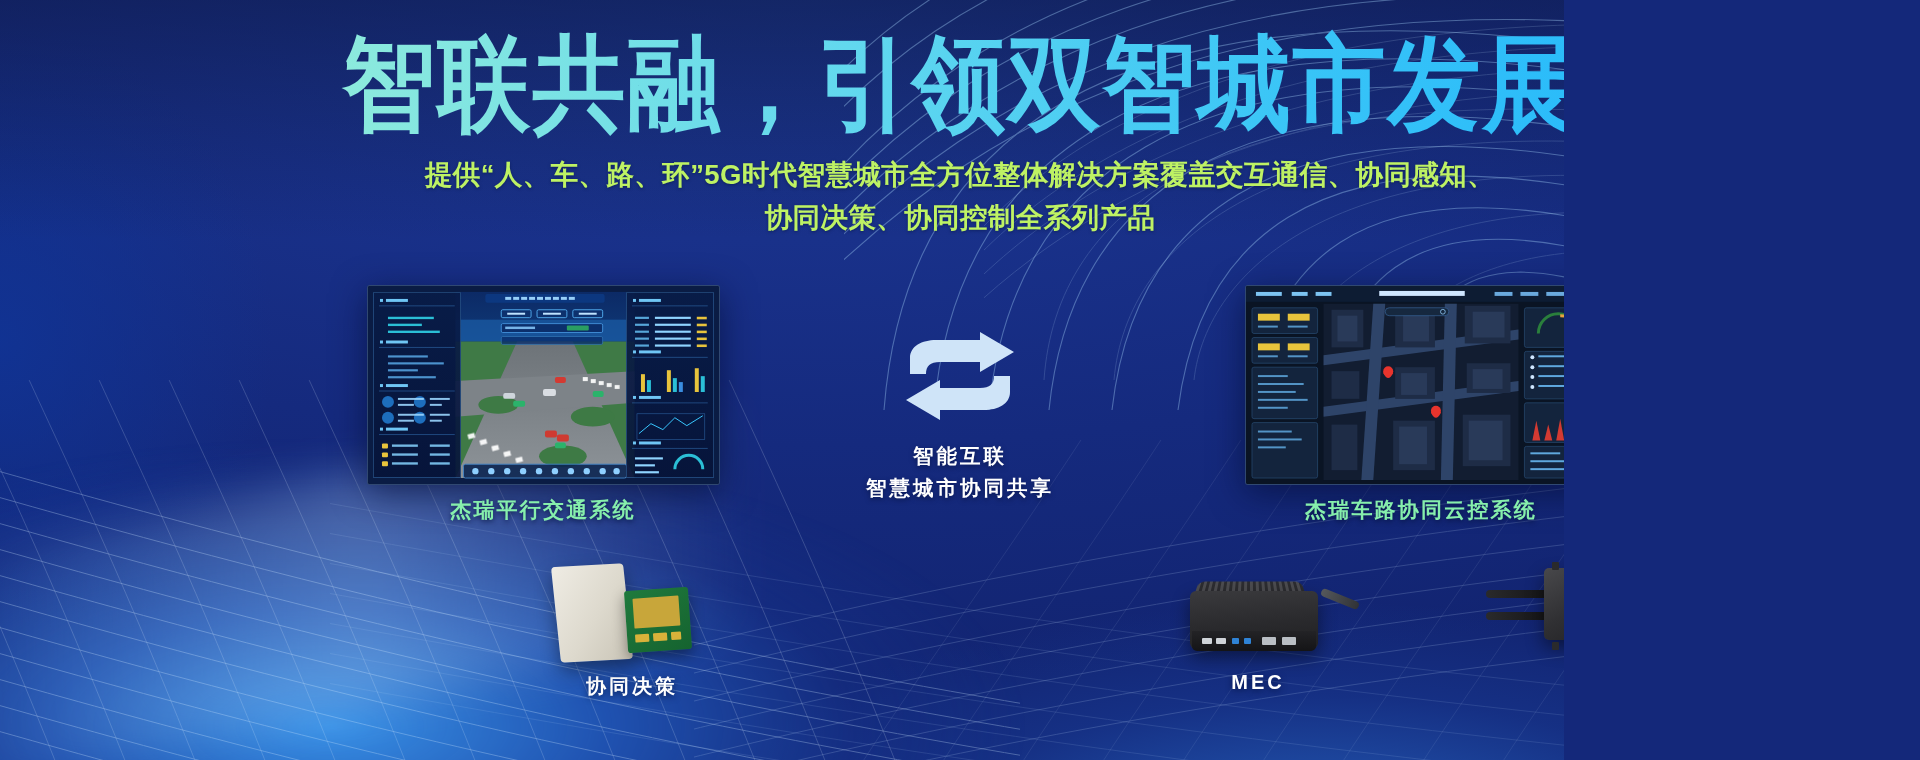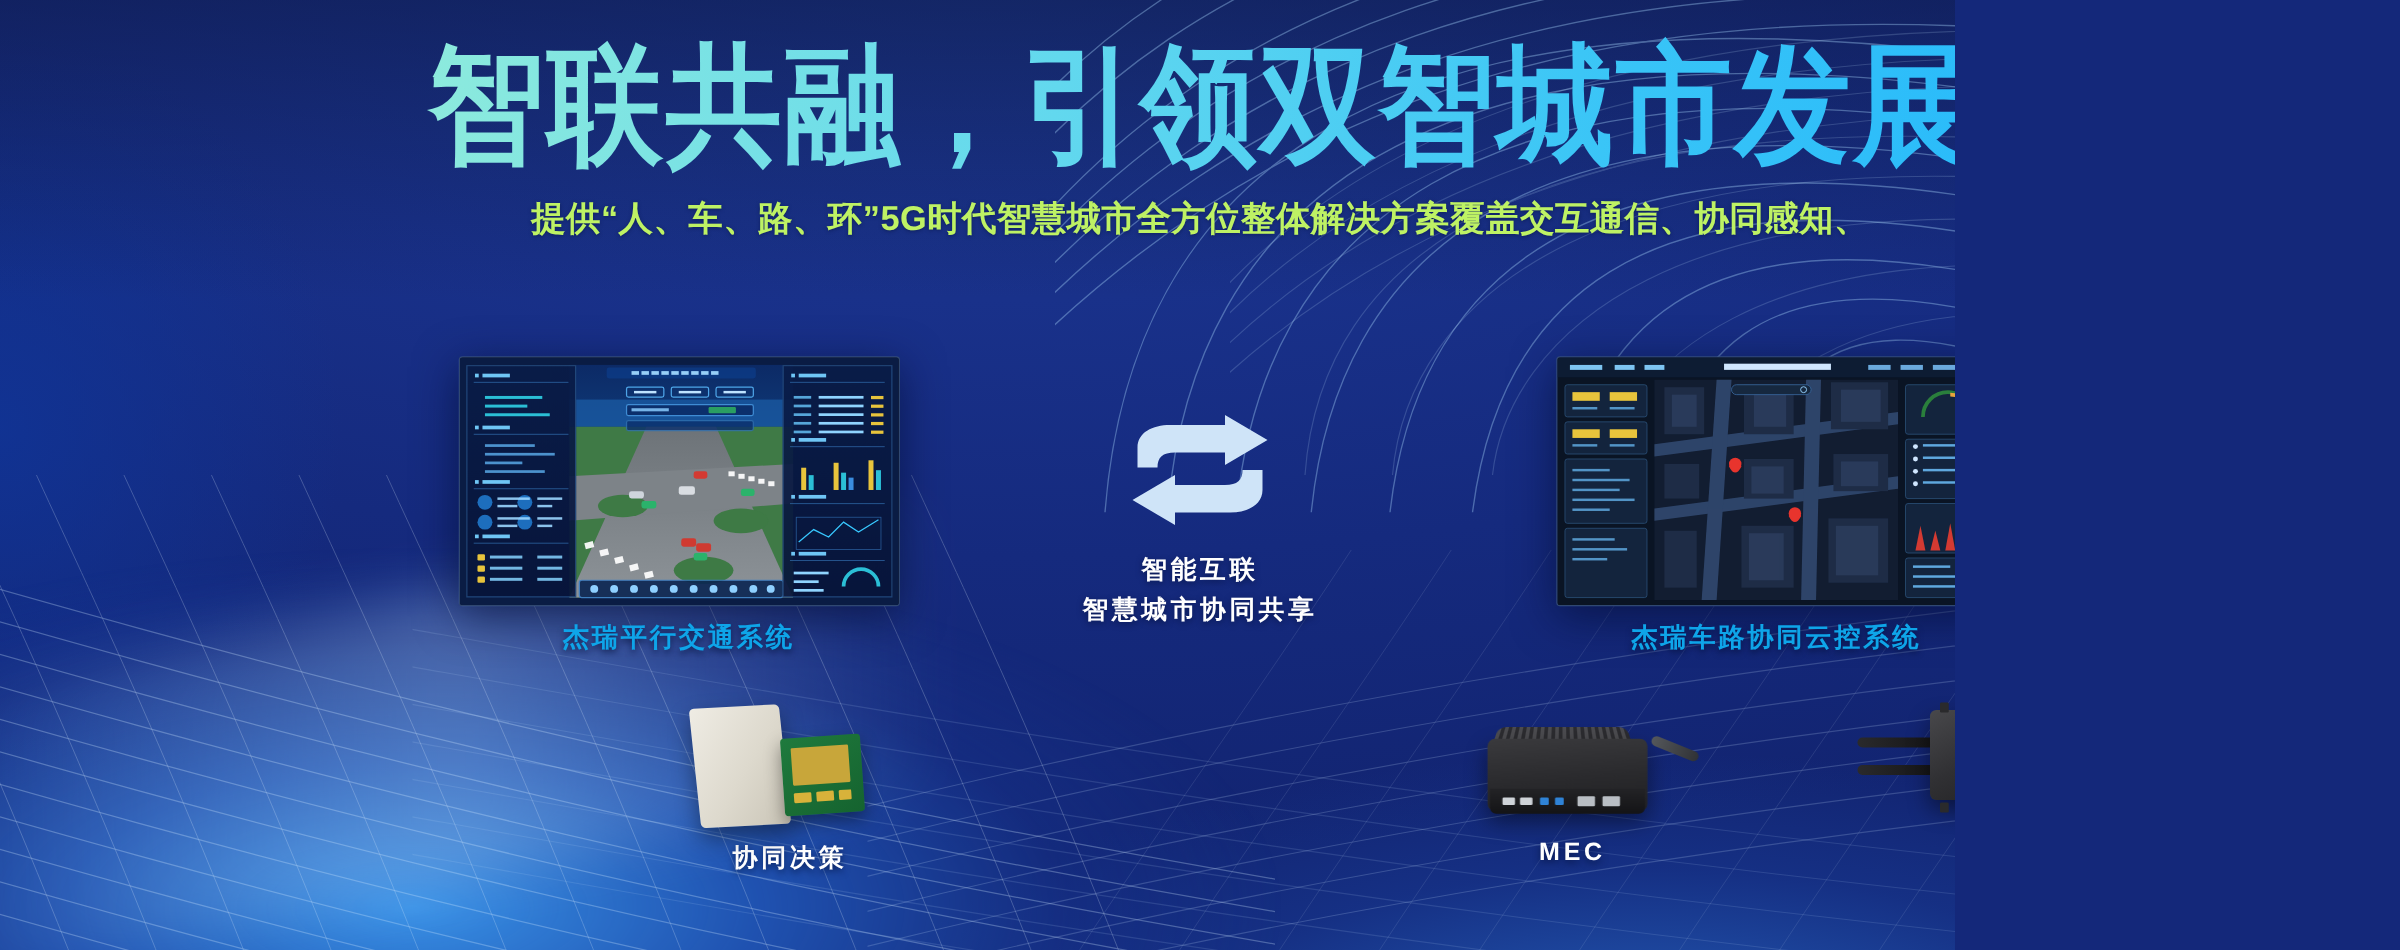--- a/index.html
+++ b/index.html
@@ -86,21 +86,21 @@
     overflow:hidden;
     box-shadow:0 8px 34px rgba(3,12,48,.62);
     background:#0a1530;
     border:1px solid rgba(120,170,235,.35);
   }
   .screen-left  { left:367px; top:285px; width:353px; height:200px; }
   .screen-right { left:1245px; top:285px; width:353px; height:200px; }
 
   .caption {
     position:absolute; top:496px; width:420px; text-align:center;
-    color:#0ea5e9; font-size:21px; font-weight:700; letter-spacing:2.2px;
+    color:#86efac; font-size:21px; font-weight:700; letter-spacing:2.2px;
     text-shadow:0 2px 5px rgba(4,14,52,.7);
   }
   .caption-left  { left:333px; }
   .caption-right { left:1211px; }
 
   
   .dash { position:absolute; inset:0; }
   .panel-col {
     position:absolute; top:3%; bottom:3%; width:25%;
     background:linear-gradient(180deg, rgba(9,28,72,.92), rgba(7,20,58,.92));
@@ -348,20 +348,21 @@
       <path d="M600,400 C670,280 770,150 880,-20"></path>
       <path d="M680,400 C750,280 850,150 960,-20"></path>
       <path d="M760,400 C830,280 930,150 1040,-20"></path>
     </g>
   </svg>
 
   <h1 class="headline">智联共融，引领双智城市发展</h1>
 
   <div class="subtitle">
     <div>提供“人、车、路、环”5G时代智慧城市全方位整体解决方案覆盖交互通信、协同感知、</div>
+    <div>协同决策、协同控制全系列产品</div>
   </div>
 
   <div class="screen screen-left">
     <div class="dash">
 
       <svg viewBox="0 0 353 200" preserveAspectRatio="none" style="position:absolute;inset:0;width:100%;height:100%">
         <defs>
           <linearGradient id="skyg" x1="0" y1="0" x2="0" y2="1">
             <stop offset="0" stop-color="#0c2a66"></stop>
               <stop offset="1" stop-color="#10407e"></stop>

